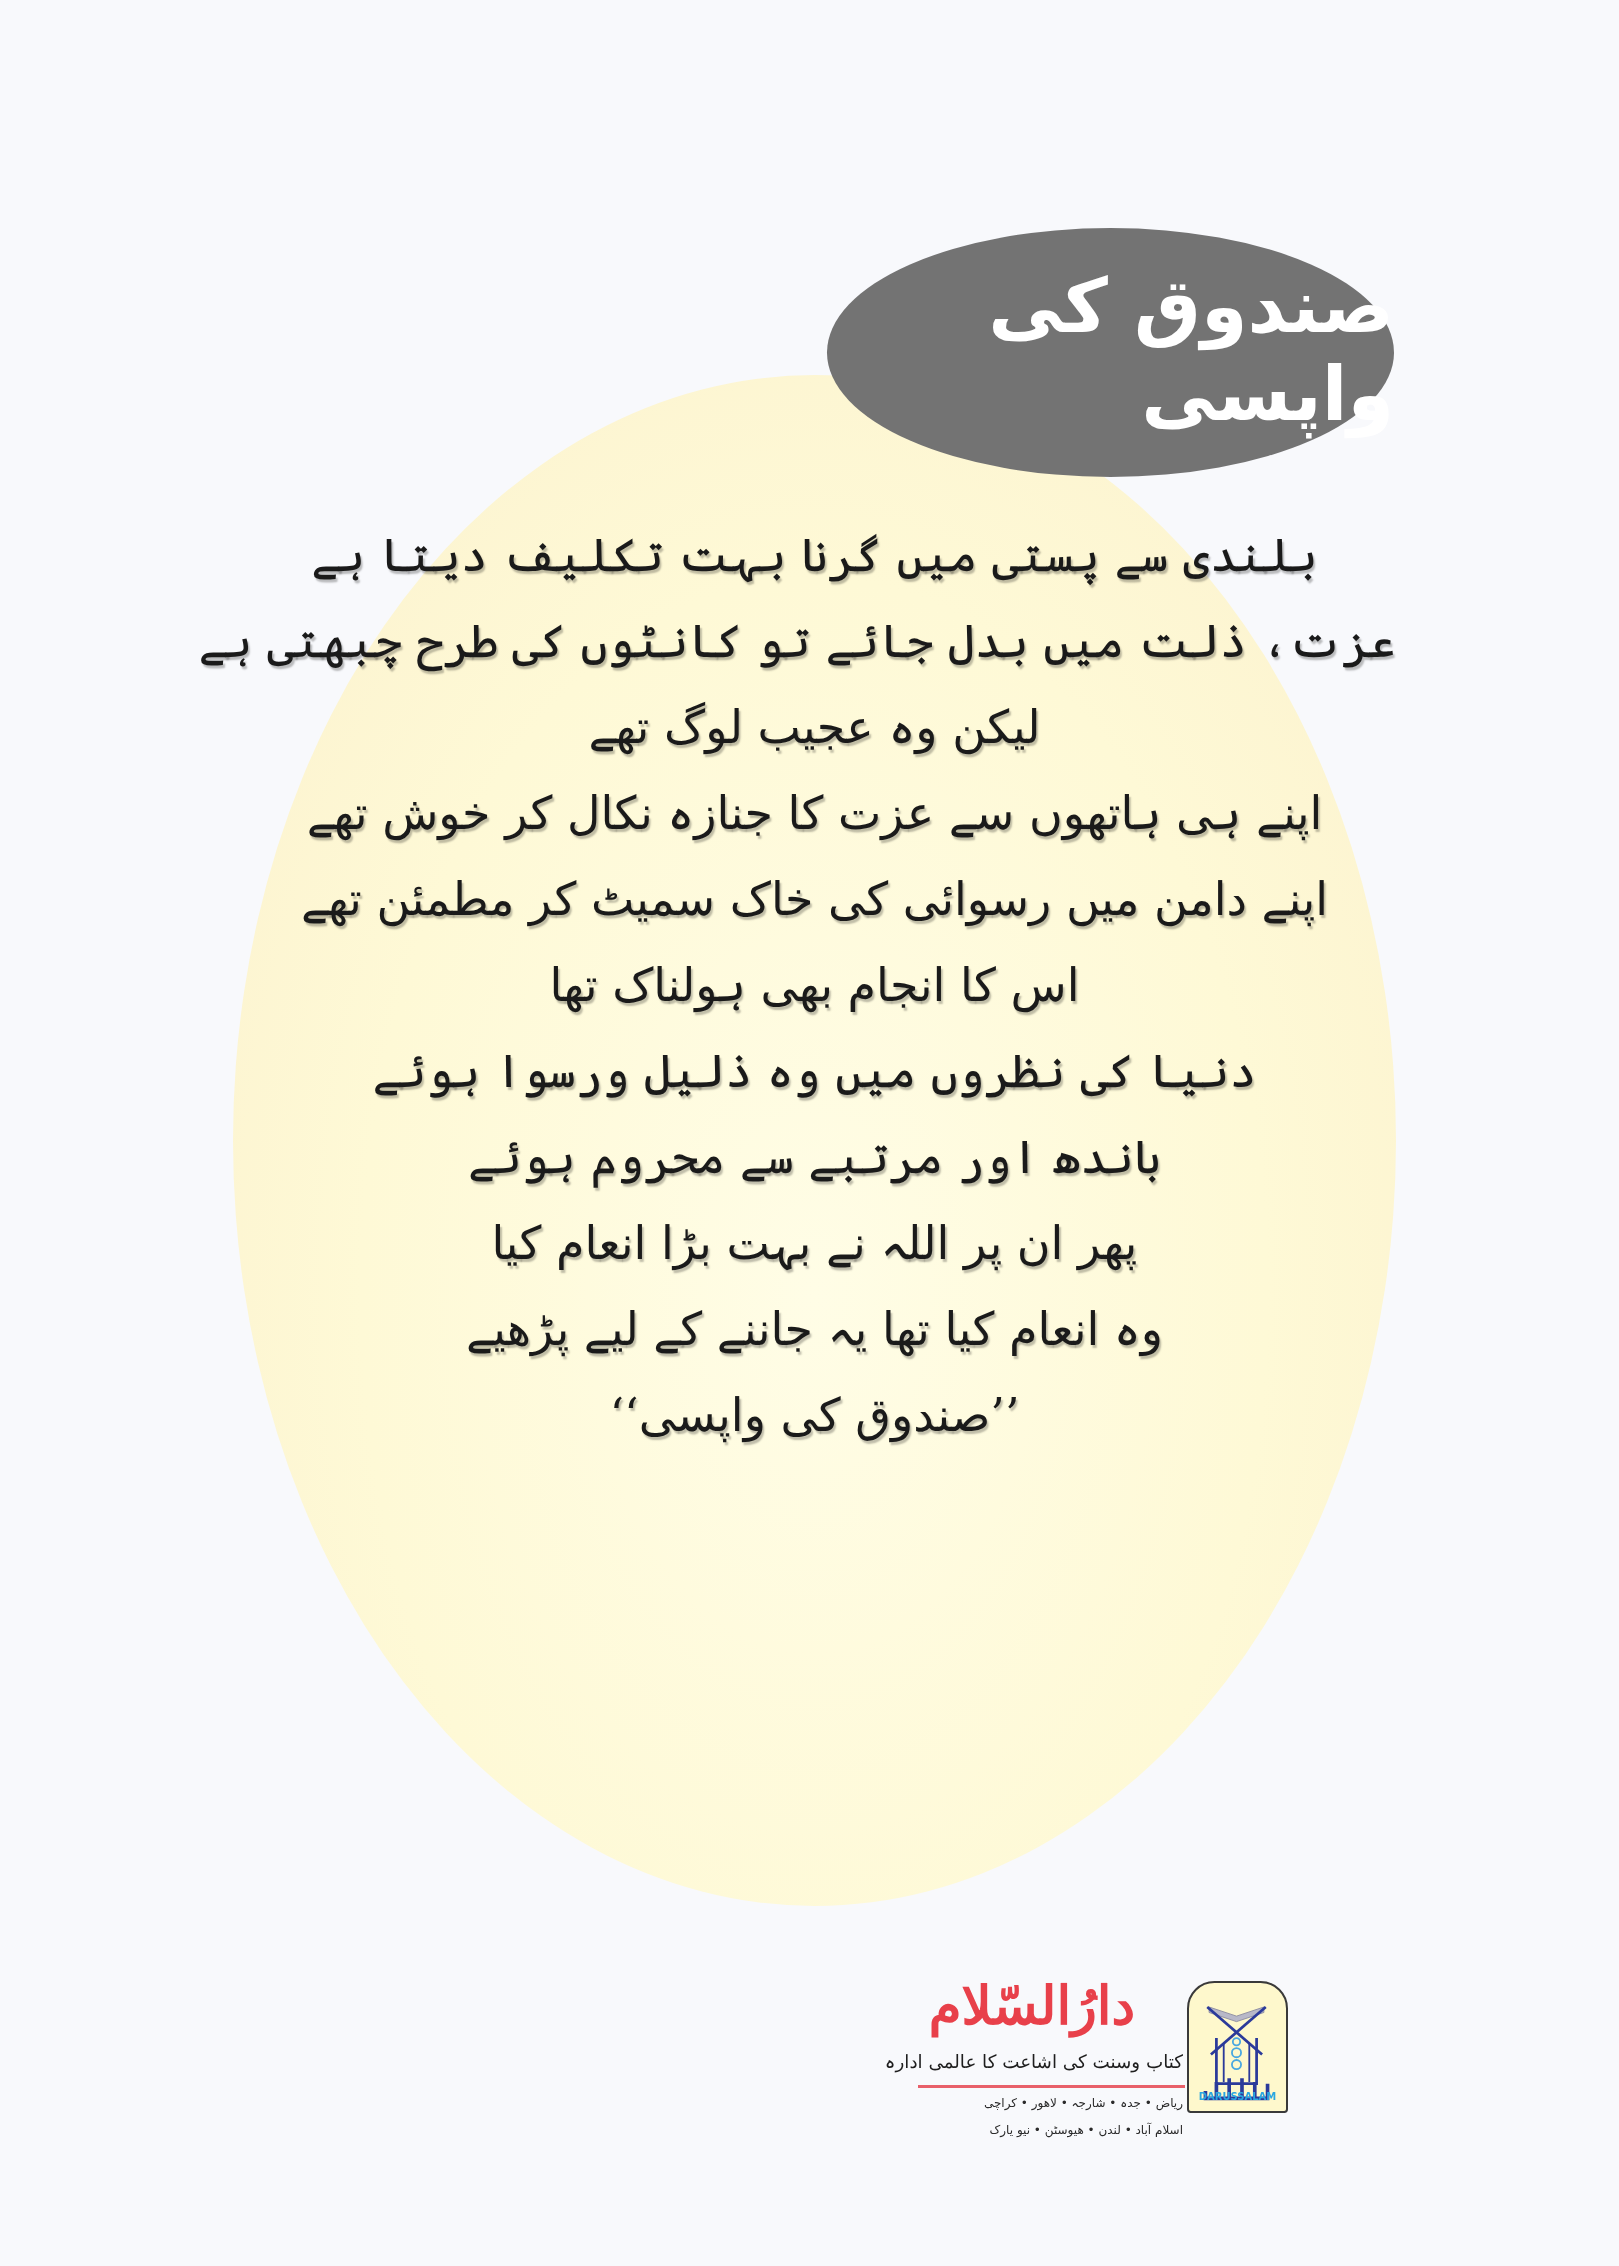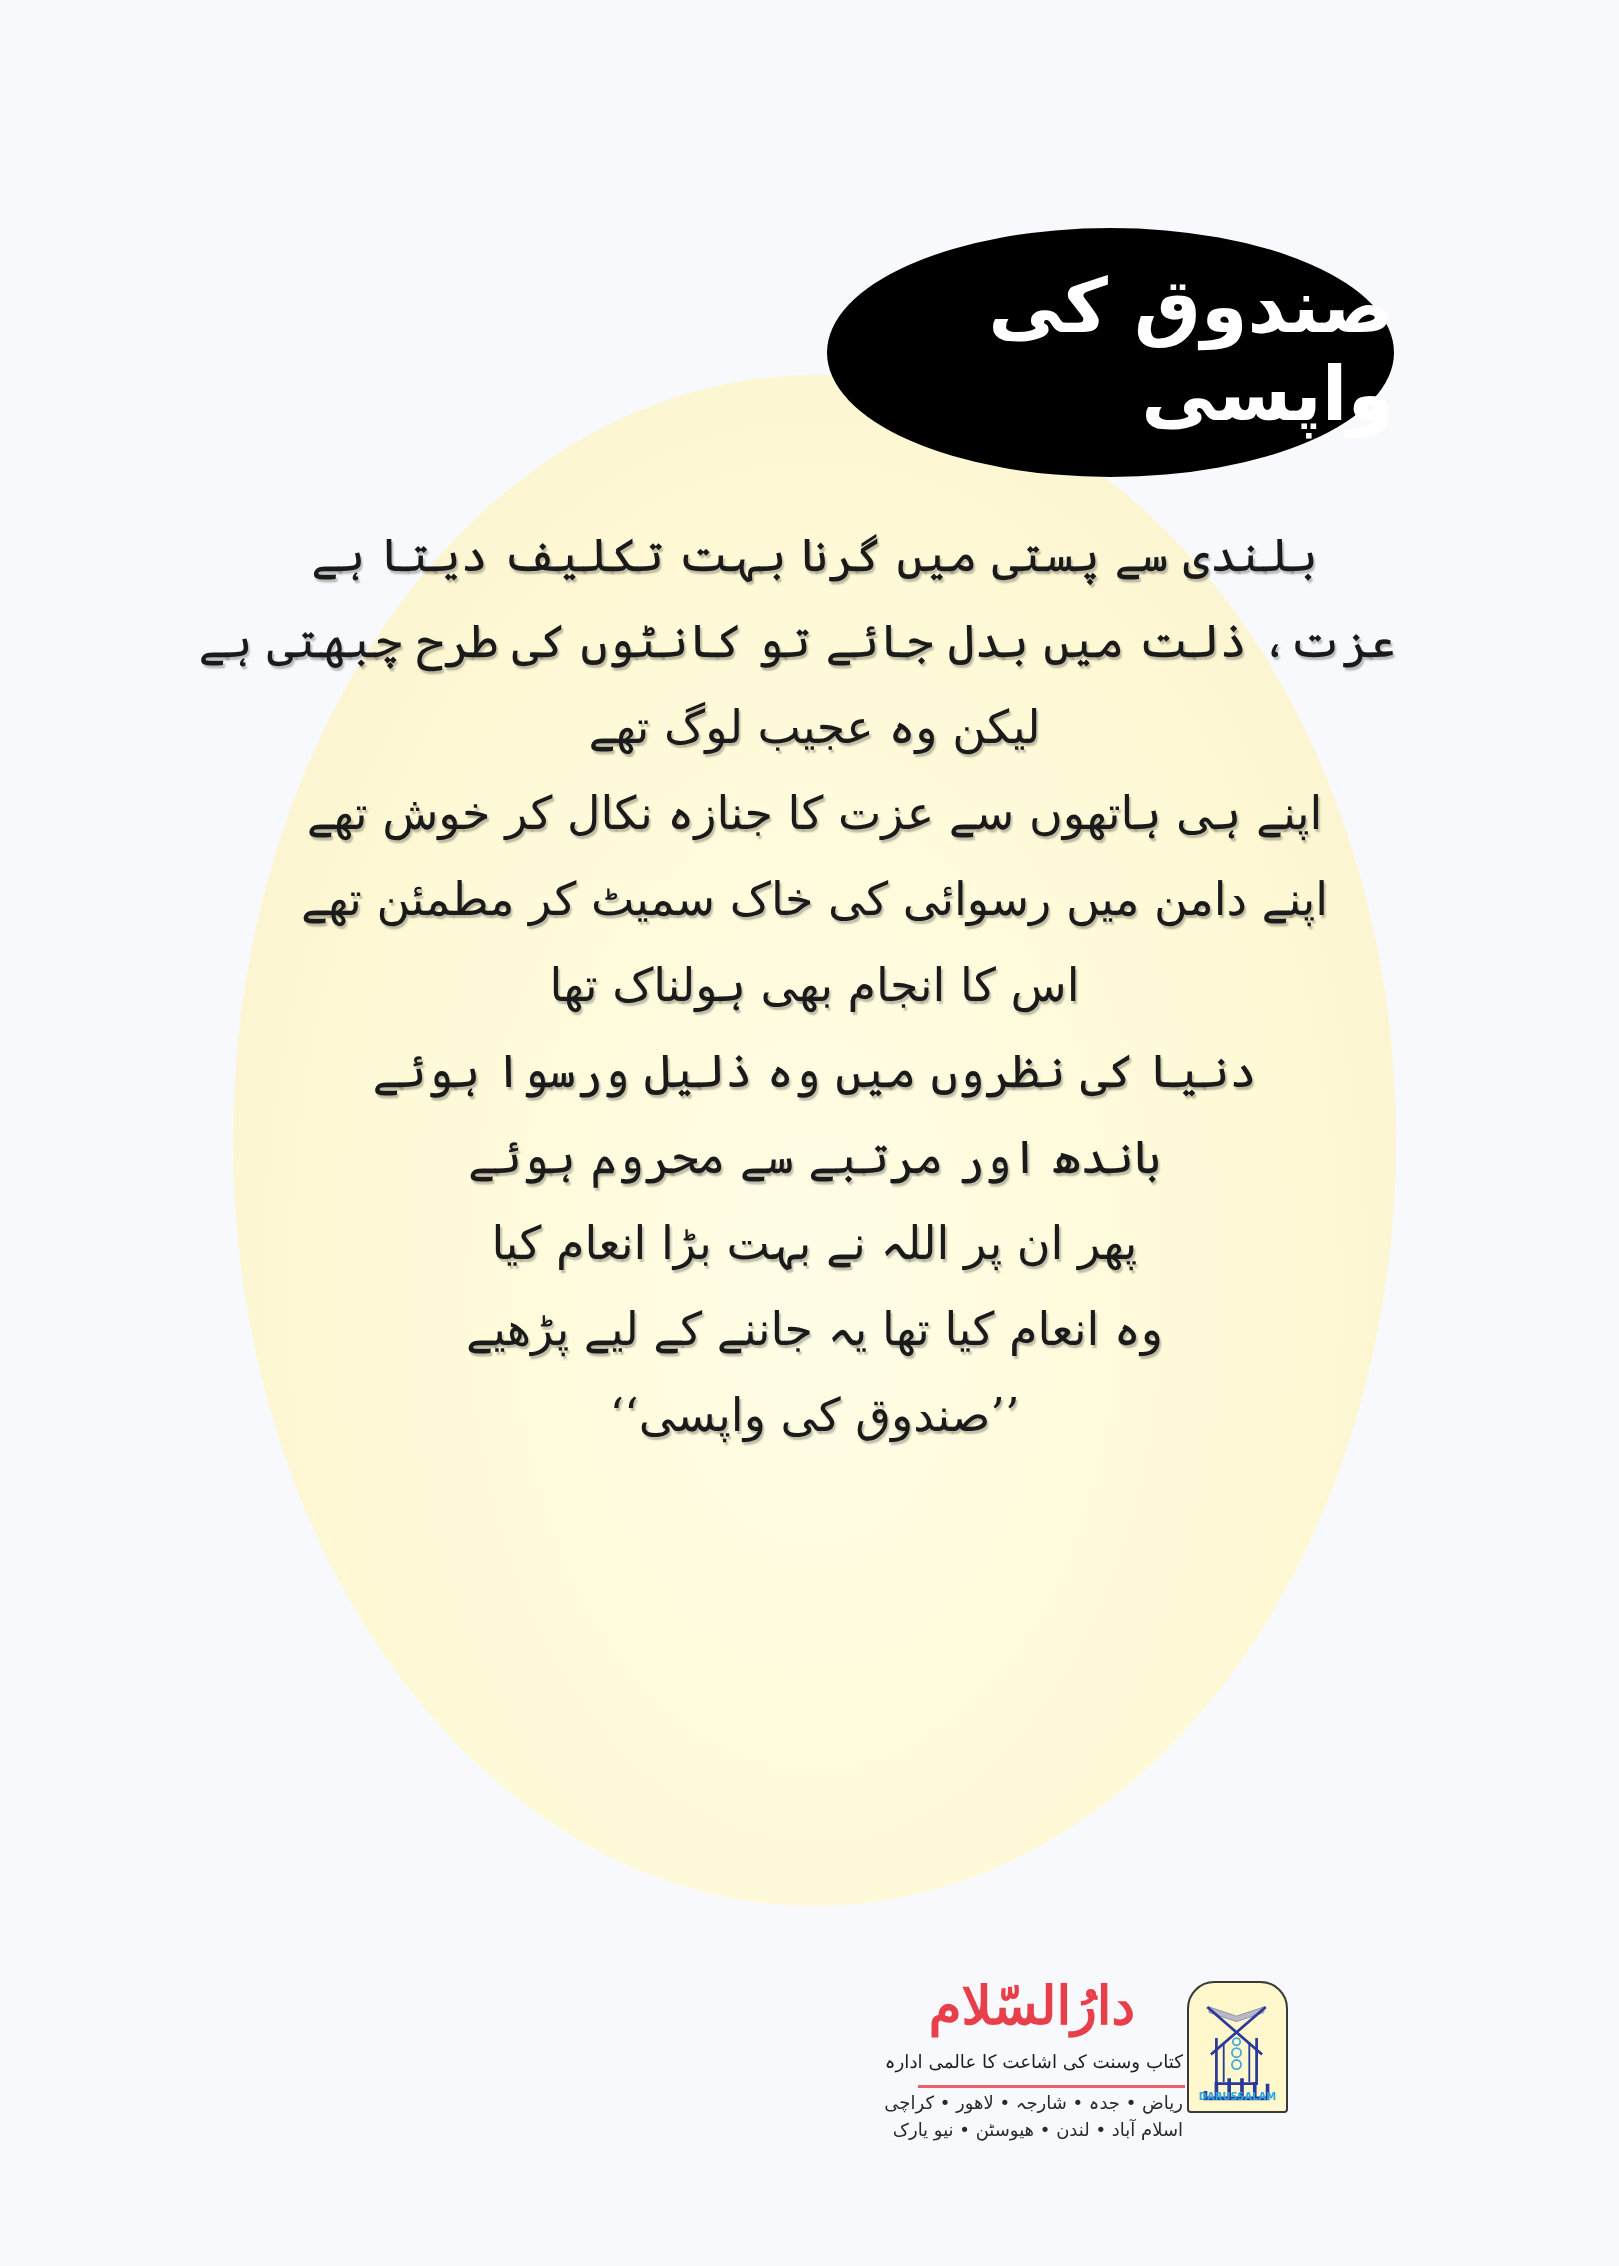--- a/index.html
+++ b/index.html
@@ -14,21 +14,21 @@
     left: 233px; top: 375px;
     width: 1163px; height: 1531px;
     border-radius: 50%;
     background: radial-gradient(ellipse at 50% 60%, #FFFDE6 0%, #FEF9D6 55%, #FBF0CC 100%);
   }
   .title-oval {
     position: absolute;
     left: 827px; top: 228px;
     width: 567px; height: 249px;
     border-radius: 50%;
-    background: #000000;
+    background: #737373;
     display: flex; align-items: center; justify-content: center;
   }
   .title-text {
     color: #FFFFFF;
     font-family: "DejaVu Sans", sans-serif;
     font-weight: bold;
     font-size: 75px;
     direction: rtl;
     margin-top: -5.5px;
     letter-spacing: 1.8px;
@@ -84,21 +84,21 @@
     width: 267px; height: 2.7px;
     background: #E8606A;
   }
   .pub-cities {
     position: absolute;
     left: 23px; width: 265px;
     text-align: right;
     direction: rtl;
     color: #2A2A2A;
     font-family: "DejaVu Sans", sans-serif;
-    font-size: 18px;
+    font-size: 12px;
     line-height: 24px;
     white-space: nowrap;
   }
   .pub-cities.c1 { top: 126px; }
   .pub-cities.c2 { top: 153px; }
   .badge {
     position: absolute;
     left: 292px; top: 16.4px;
     width: 101px; height: 132px;
     border: 2.7px solid #3A3A3A;

